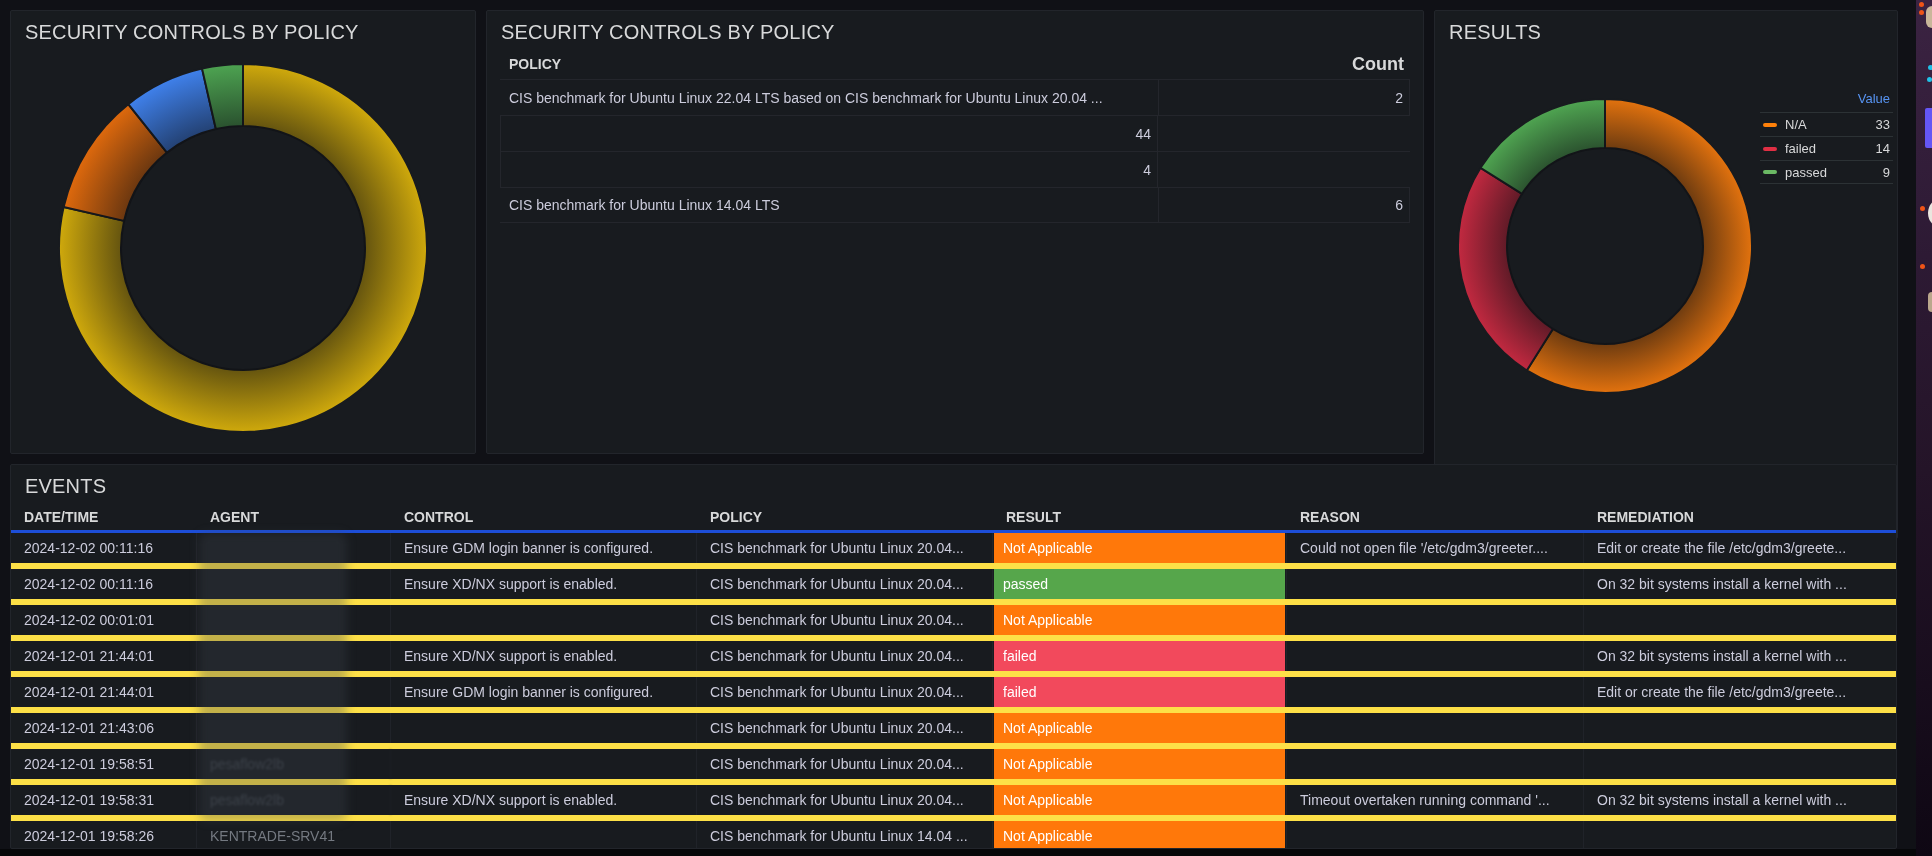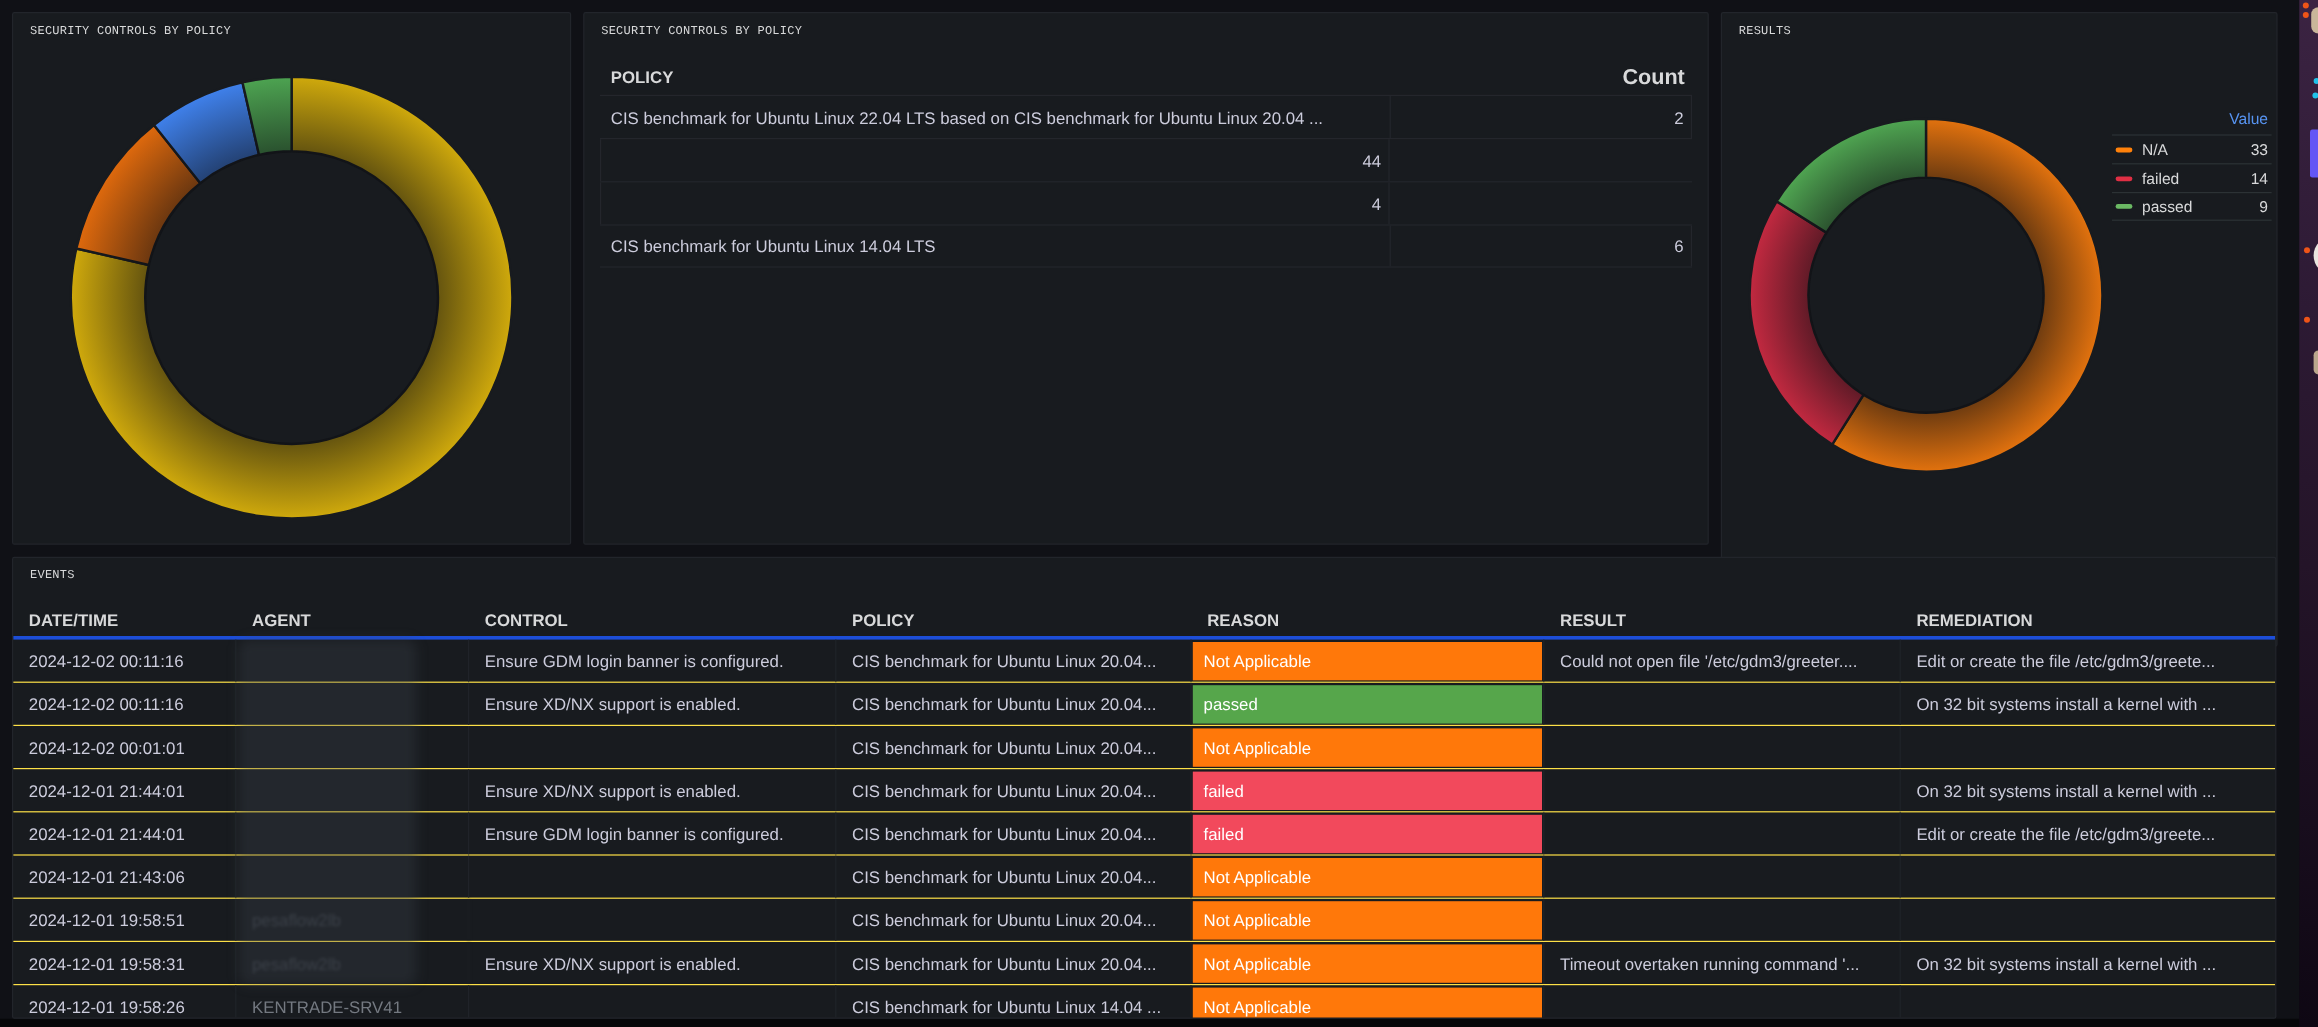--- a/index.html
+++ b/index.html
@@ -16,22 +16,22 @@
     position:absolute; background:#181b1f; border:1px solid #22252b; border-radius:2px;
     overflow:hidden;
   }
   #panel-policy-donut { left:10px; top:10px;  width:466px;  height:444px; }
   #panel-policy-table { left:486px; top:10px; width:938px;  height:444px; }
   #panel-results      { left:1434px; top:10px; width:464px; height:529px; }
   #panel-events       { left:10px; top:464px; width:1887px; height:385px; }
 
   .panel-title {
     position:absolute; top:10px; left:14px;
-    font-size:10px; font-weight:500; color:#d8d9da; letter-spacing:.2px;
-    white-space:nowrap; cursor:pointer;font-family:Liberation Mono, monospace;
+    font-size:20px; font-weight:500; color:#d8d9da; letter-spacing:.2px;
+    white-space:nowrap; cursor:pointer;
   }
 
   
   .ptable { position:absolute; left:13px; top:38px; width:910px; }
   .ptable-header, .prow { display:grid; grid-template-columns:658px 1fr; align-items:center; }
   .ptable-header { height:30px; }
   .ptable-header .h-policy { padding-left:9px; font-size:14px; font-weight:600; color:#d8d9da; cursor:pointer; }
   .ptable-header .h-count  { padding-right:6px; text-align:right; font-size:18px; font-weight:600; color:#d8d9da; cursor:pointer; }
   .prow { height:36px; border-top:1px solid #24262c; }
   .prow:last-child { border-bottom:1px solid #24262c; }
@@ -51,21 +51,21 @@
 
   
   .etable-header, .erow {
     display:grid;
     grid-template-columns:186px 194px 306px 296px 294px 297px 1fr;
     align-items:stretch;
   }
   .etable-header { position:absolute; left:0; top:38px; width:100%; height:30px; border-bottom:3px solid #1d4ed8; }
   .etable-header > div { display:flex; align-items:center; padding-left:13px; font-size:14px; font-weight:600; color:#d8d9da; cursor:pointer; }
   .erows { position:absolute; left:0; top:68px; width:100%; }
-  .erow { height:36px; border-bottom:1px solid #fde047; }
+  .erow { height:36px; border-bottom:6px solid #fde047; }
   .ecell { display:flex; align-items:center; padding-left:13px; font-size:14px; color:#ccccdc;
            white-space:nowrap; overflow:hidden; border-right:1px solid #202329; }
   .erow .ecell:last-child { border-right:none; }
   .ecell.result { padding:0; }
   .result-pill { flex:1 1 auto; height:32px; margin:2px 1px; display:flex; align-items:center;
                  padding-left:9px; color:#ffffff; font-size:14px; }
   .agent-faint { color:#565c66; opacity:.55; filter:blur(1.3px); }
   .agent-last { color:#747981; }
   .agent-blur {
     position:absolute; left:188px; top:68px; width:148px; height:288px;
@@ -167,22 +167,22 @@
     </div>
   </section>
 
   <section class="panel" id="panel-events">
     <div class="panel-title">EVENTS</div>
     <div class="etable-header" id="events-header">
         <div>DATE/TIME</div>
         <div>AGENT</div>
         <div>CONTROL</div>
         <div>POLICY</div>
+        <div>RESULT</div>
         <div>REASON</div>
-        <div>RESULT</div>
         <div>REMEDIATION</div>
       </div>
     <div class="erows" id="events-rows">
         <div class="erow">
           <div class="ecell">2024-12-02 00:11:16</div>
           <div class="ecell"></div>
           <div class="ecell">Ensure GDM login banner is configured.</div>
           <div class="ecell">CIS benchmark for Ubuntu Linux 20.04...</div>
           <div class="ecell result">
             <div class="result-pill" style="background: rgb(255, 120, 10);">Not Applicable</div>

